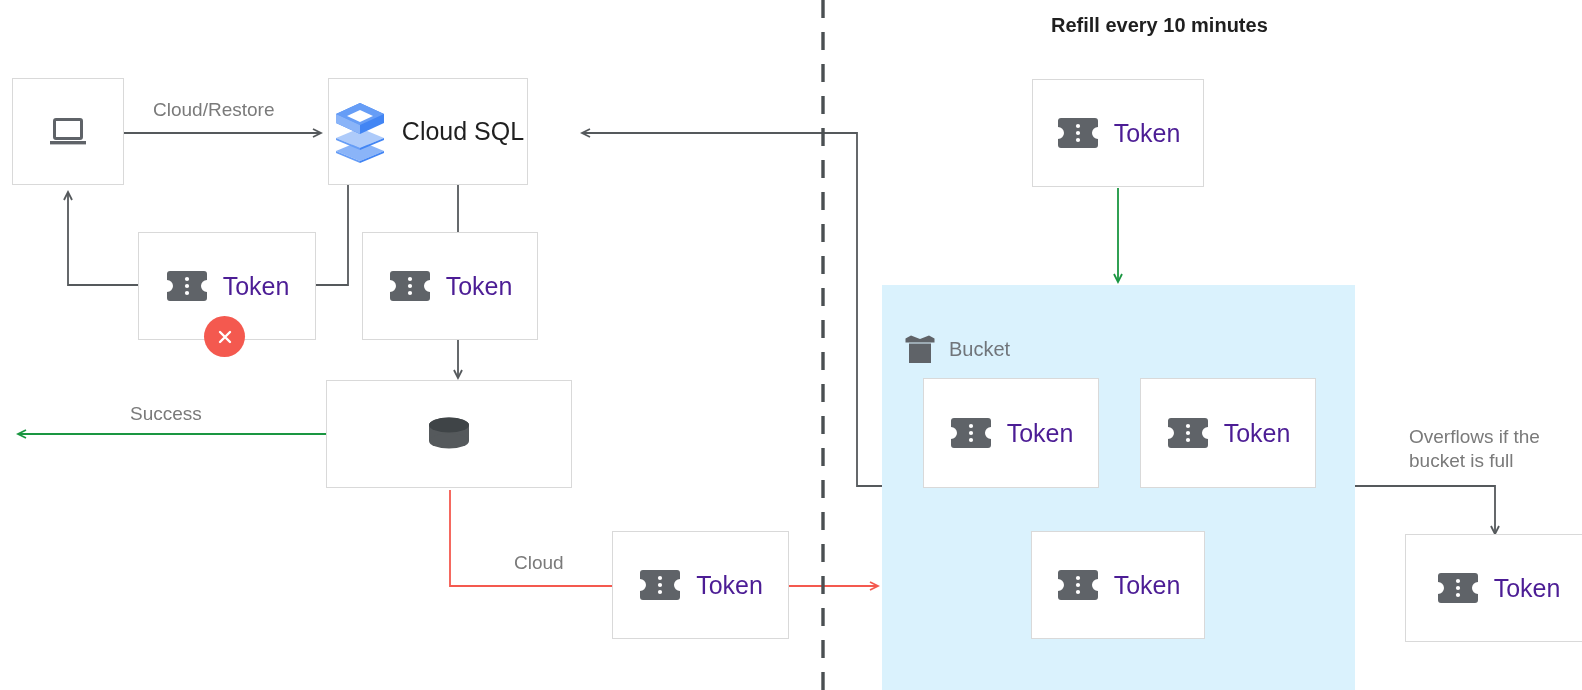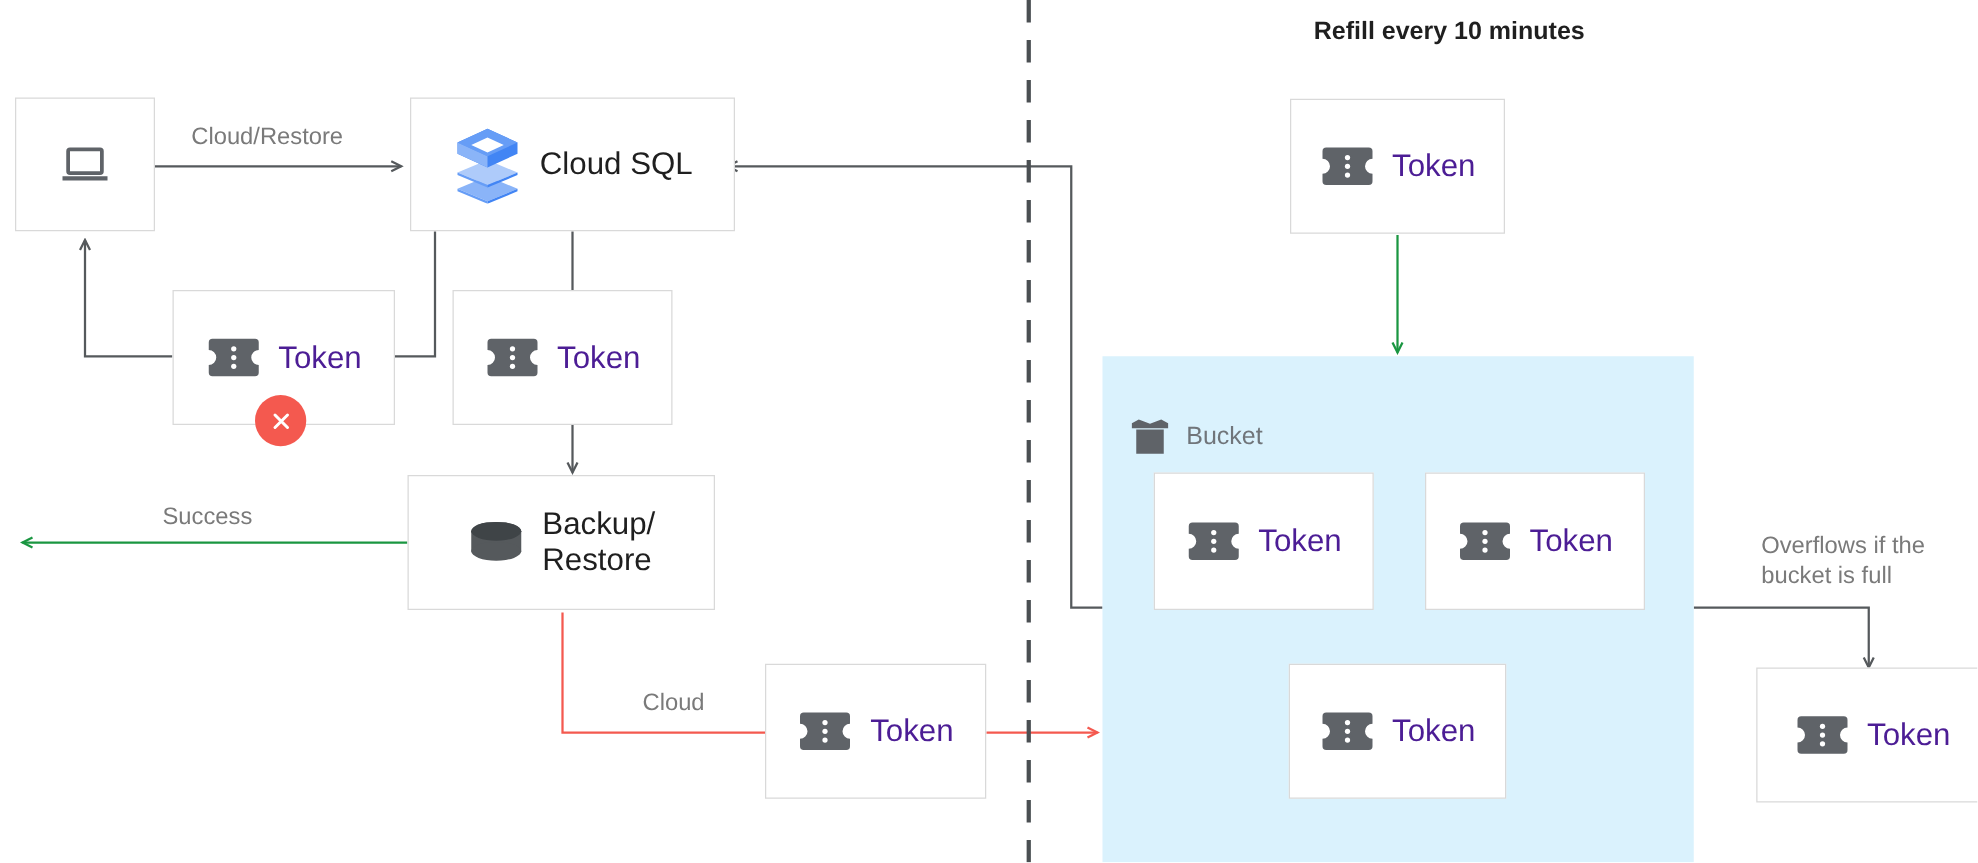--- a/index.html
+++ b/index.html
@@ -175,21 +175,21 @@
 
   <div class="node" style="left:12px; top:78px; width:112px; height:107px;">
     <span>
       <svg class="icon-svg" width="40" height="34" viewBox="0 0 40 34" aria-hidden="true">
         <rect x="6.5" y="4.5" width="27" height="19" rx="1.5" fill="none" stroke="#5f6368" stroke-width="3"></rect>
         <rect x="2" y="26" width="36" height="3.4" fill="#5f6368"></rect>
       </svg>
     </span>
   </div>
 
-  <div class="node" style="left:328px; top:78px; width:260px; height:107px;">
+  <div class="node" style="left:328px; top:78px; width:200px; height:107px;">
     <div class="node-inner">
       <span>
         <svg class="icon-svg" width="56" height="62" viewBox="0 0 56 62" aria-hidden="true">
 
           <polygon points="28,40 52,50 28,60 4,50" fill="#8ab4f8"></polygon>
           <polygon points="4,50 28,60 28,62 4,52" fill="#669df6"></polygon>
           <polygon points="52,50 28,60 28,62 52,52" fill="#4285f4"></polygon>
 
           <polygon points="28,27 52,37 28,47 4,37" fill="#aecbfa"></polygon>
           <polygon points="4,37 28,47 28,49 4,39" fill="#669df6"></polygon>
@@ -241,22 +241,20 @@
   <div class="node" style="left:326px; top:380px; width:246px; height:108px;">
     <div class="node-inner">
       <span>
         <svg class="icon-svg" width="46" height="38" viewBox="0 0 46 38" aria-hidden="true">
           <ellipse cx="23" cy="10" rx="20" ry="7.5" fill="#55595c"></ellipse>
           <rect x="3" y="10" width="40" height="16" fill="#55595c"></rect>
           <ellipse cx="23" cy="26" rx="20" ry="7.5" fill="#55595c"></ellipse>
           <ellipse cx="23" cy="10" rx="20" ry="7.5" fill="#3f4447"></ellipse>
         </svg>
       </span>
-      <span class="node-label">Backup/
-Restore</span>
     </div>
   </div>
 
   <div class="node" style="left:612px; top:531px; width:177px; height:108px;">
     <div class="node-inner">
       <span>
         <svg class="icon-svg" width="44" height="34" viewBox="0 0 44 34" aria-hidden="true">
           <path d="M5,2 H39 A3,3 0 0 1 42,5 V11 A6,6 0 0 0 42,23 V29 A3,3 0 0 1 39,32 H5 A3,3 0 0 1 2,29 V23 A6,6 0 0 0 2,11 V5 A3,3 0 0 1 5,2 Z" fill="#5f6368"></path>
           <circle cx="22" cy="10" r="2.1" fill="#ffffff"></circle>
           <circle cx="22" cy="17" r="2.1" fill="#ffffff"></circle>

